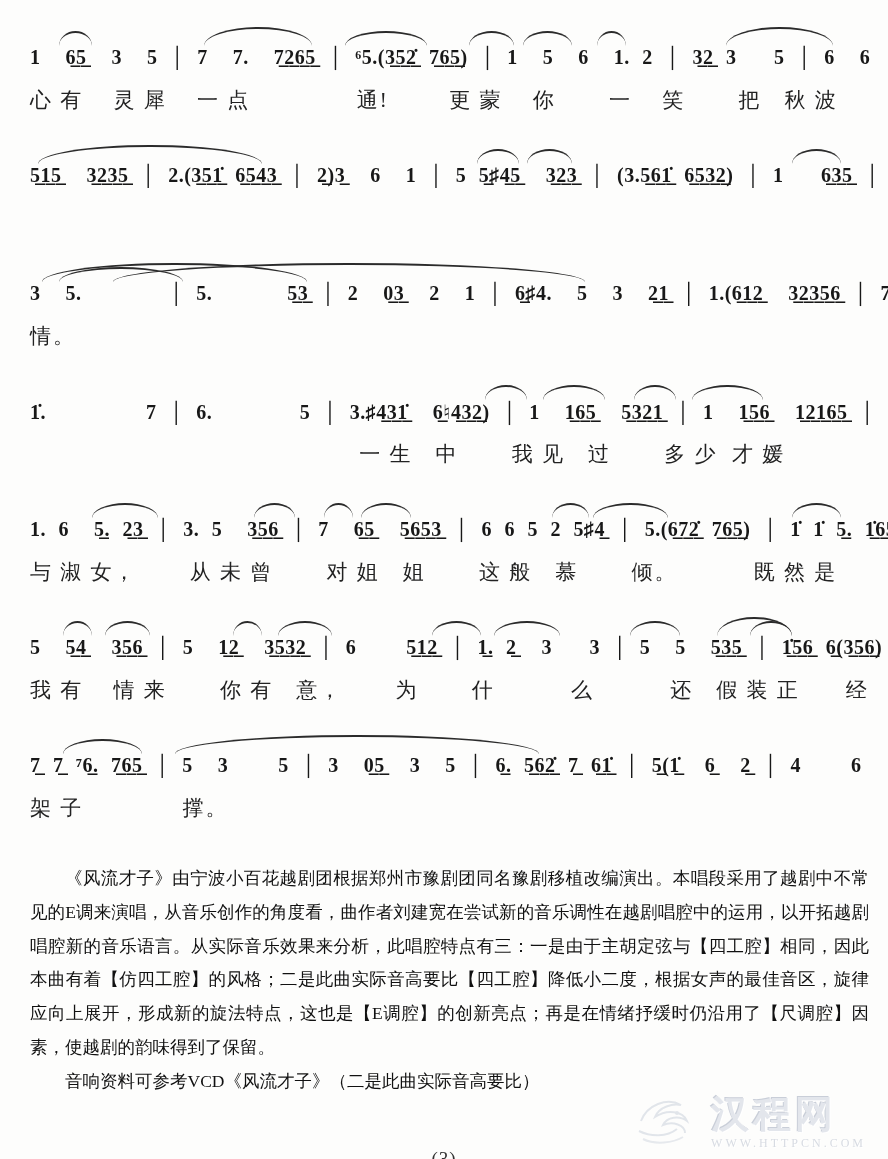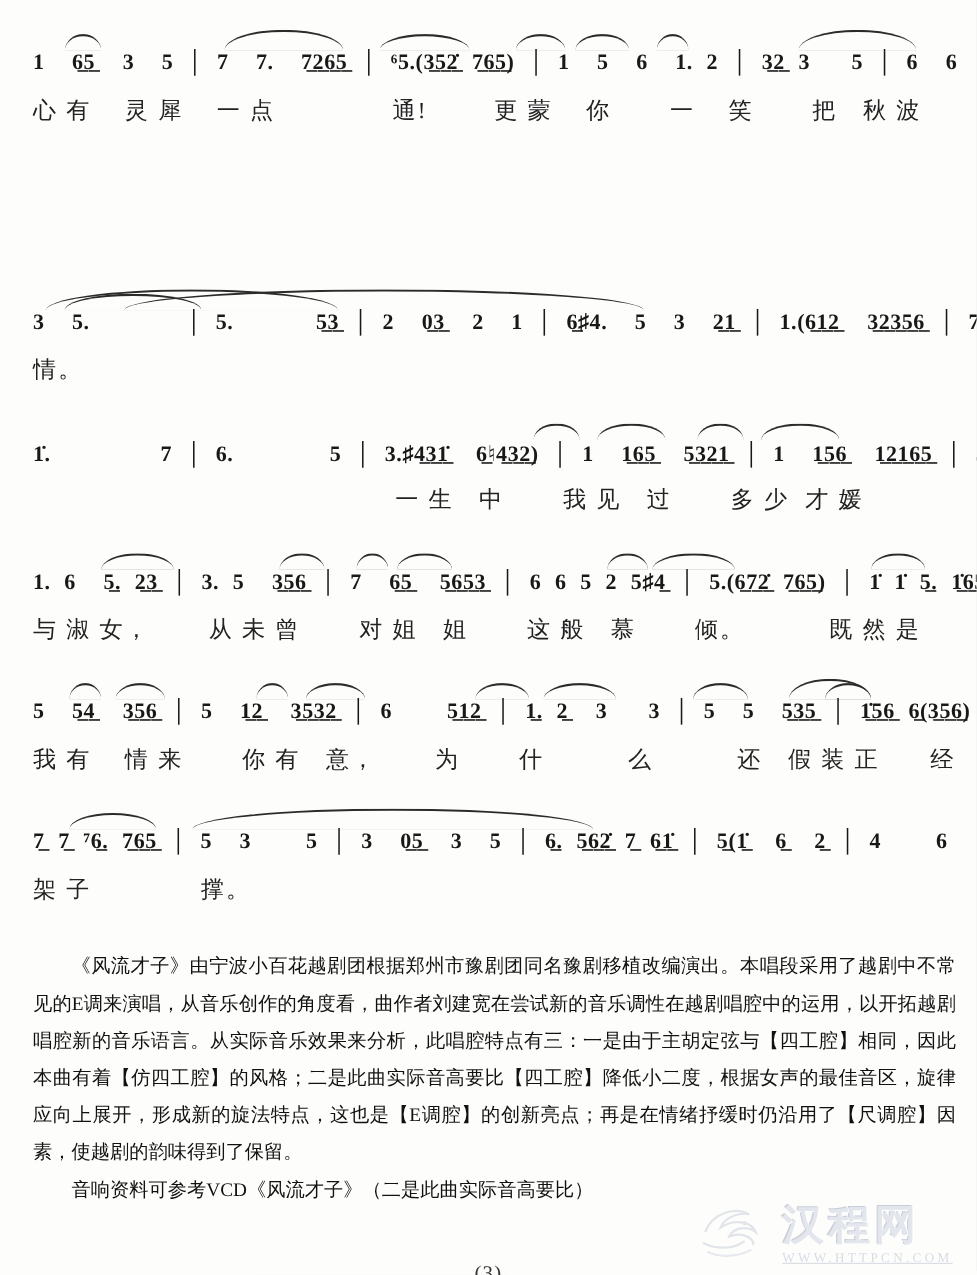--- a/index.html
+++ b/index.html
@@ -59,21 +59,20 @@
     font-size:38px;font-weight:bold;letter-spacing:4px;
     color:#e3e6ec;
     text-shadow:1px 1px 0 #ffffff,-1px -1px 0 #c9ced8;
     line-height:1;
   }
   .wm-url{
     font-size:12px;letter-spacing:3px;
     color:#d7dbe2;
     text-shadow:1px 1px 0 #ffffff;
     margin-top:3px;
-    text-decoration:underline;
   }
   .page-num{
     position:absolute;left:50%;transform:translateX(-50%);
     bottom:-11px;
     font-size:19px;color:#333;letter-spacing:1px;
   }
 </style>
 </head>
 <body>
 
@@ -89,20 +88,27 @@
         <span class="arc" style="left:53%;width:5.5%"></span>
         <span class="arc" style="left:59.5%;width:6%"></span>
         <span class="arc" style="left:68.5%;width:3.5%"></span>
         <span class="arc tall" style="left:84%;width:13%"></span>
         <div class="notation">1  6̲5̲  3  5 │ 7  7.  7̲2̲6̲5̲ │ ⁶5.(3̲5̲2̲̇ 7̲6̲5̲) │ 1  5  6  1. 2 │ 3̲2̲ 3   5 │ 6  6    5 │</div>
       </div>
       <div class="lyrics">心 有　 灵 犀　 一 点　　　　  通!　　  更 蒙　 你　　 一　 笑　　 把　秋 波</div>
     </div>
 
     <div class="system">
+      <div class="notation-row">
+        <span class="arc tall" style="left:1%;width:27%"></span>
+        <span class="arc" style="left:54%;width:5%"></span>
+        <span class="arc" style="left:60%;width:5.5%"></span>
+        <span class="arc" style="left:92%;width:6%"></span>
+        <div class="notation">5̲1̲5̲  3̲2̲3̲5̲ │ 2.(3̲5̲1̲̇ 6̲5̲4̲3̲ │ 2̲)3̲  6  1 │ 5 5̲♯4̲5̲  3̲2̲3̲ │ (3.5̲6̲1̲̇ 6̲5̲3̲2̲) │ 1   6̲3̲5̲ │</div>
+      </div>
     </div>
 
     <div class="system">
       <div class="notation-row">
         <span class="arc" style="left:3.5%;width:15%"></span>
         <span class="arc tall" style="left:1.5%;width:32%"></span>
         <span class="arc tall" style="left:10%;width:57%"></span>
         <div class="notation">3  5.       │ 5.      5̲3̲ │ 2  0̲3̲  2  1 │ 6̲♯4.  5  3  2̲1̲ │ 1.(6̲1̲2̲  3̲2̲3̲5̲6̲ │ 7.  7̲7̲2̲̇  5̲3̲5̲6̲ │</div>
       </div>
       <div class="lyrics">情。</div>

